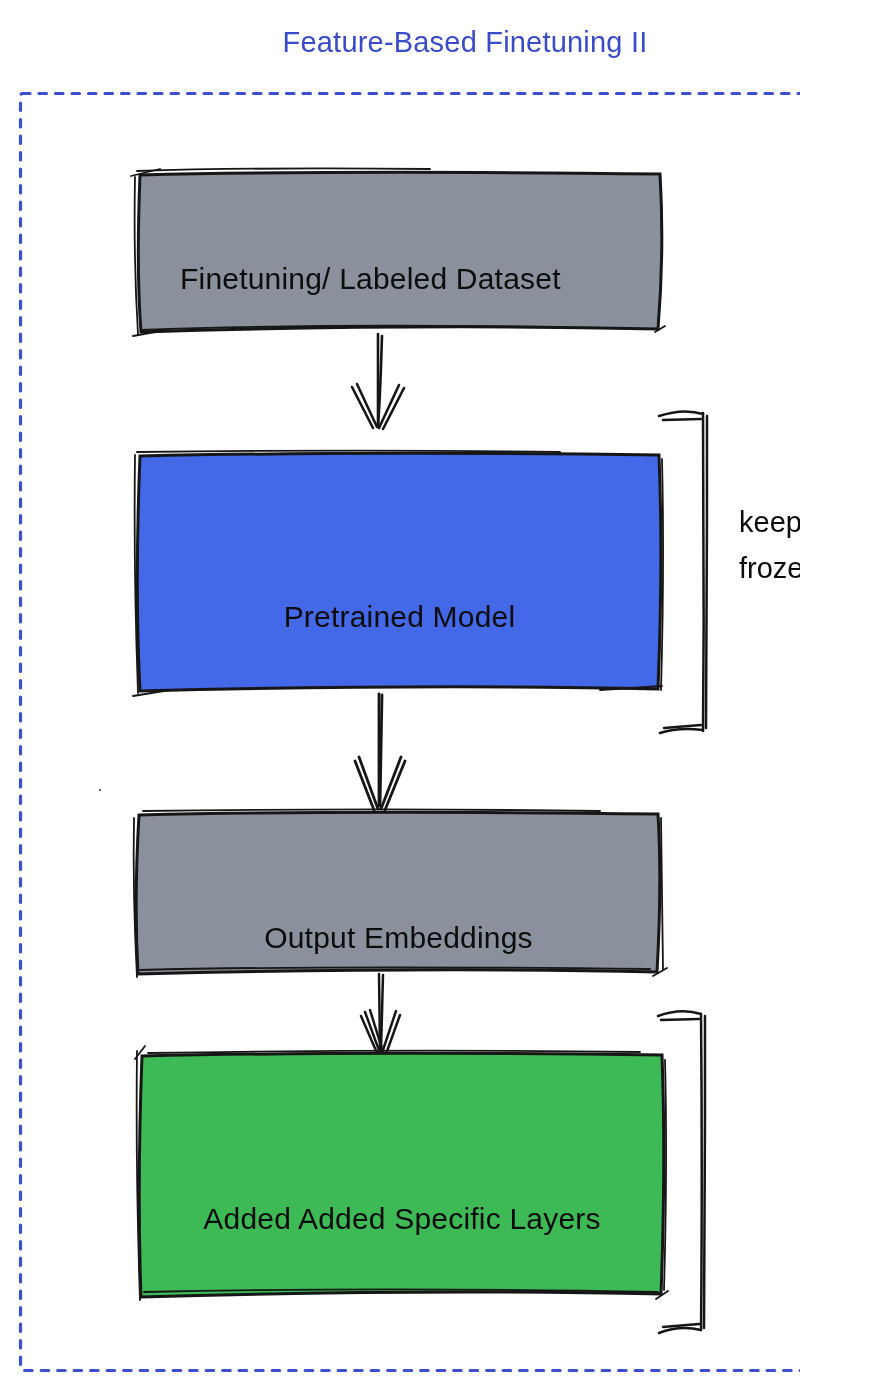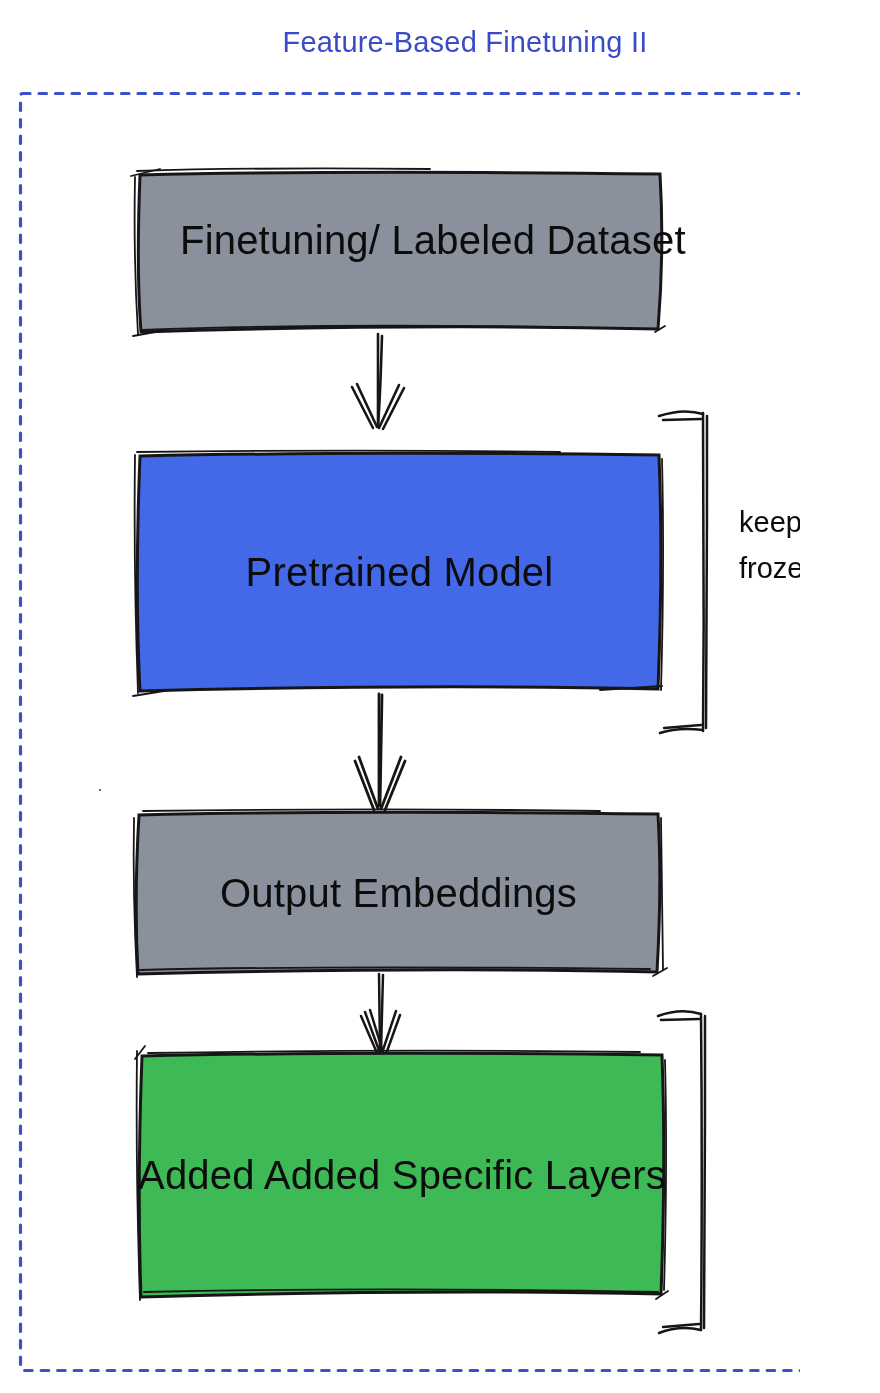--- a/index.html
+++ b/index.html
@@ -14,23 +14,24 @@
     position:absolute;
     left:50px;top:26px;width:830px;
     text-align:center;
     font-size:29px;
     letter-spacing:0.2px;
   }
   svg.diagram{position:absolute;left:0;top:0;}
   .box-label{
     position:absolute;
     color:#0c0c0c;
-    font-size:40px;
+    font-size:30px;
     letter-spacing:0.2px;
     white-space:nowrap;
+    margin-top:44px;
   }
   .box-label.centered{
     display:flex;align-items:center;justify-content:center;
     text-align:center;
   }
   .annotation{
     position:absolute;
     left:739px;width:120px;
     color:#0c0c0c;
     font-size:29px;

